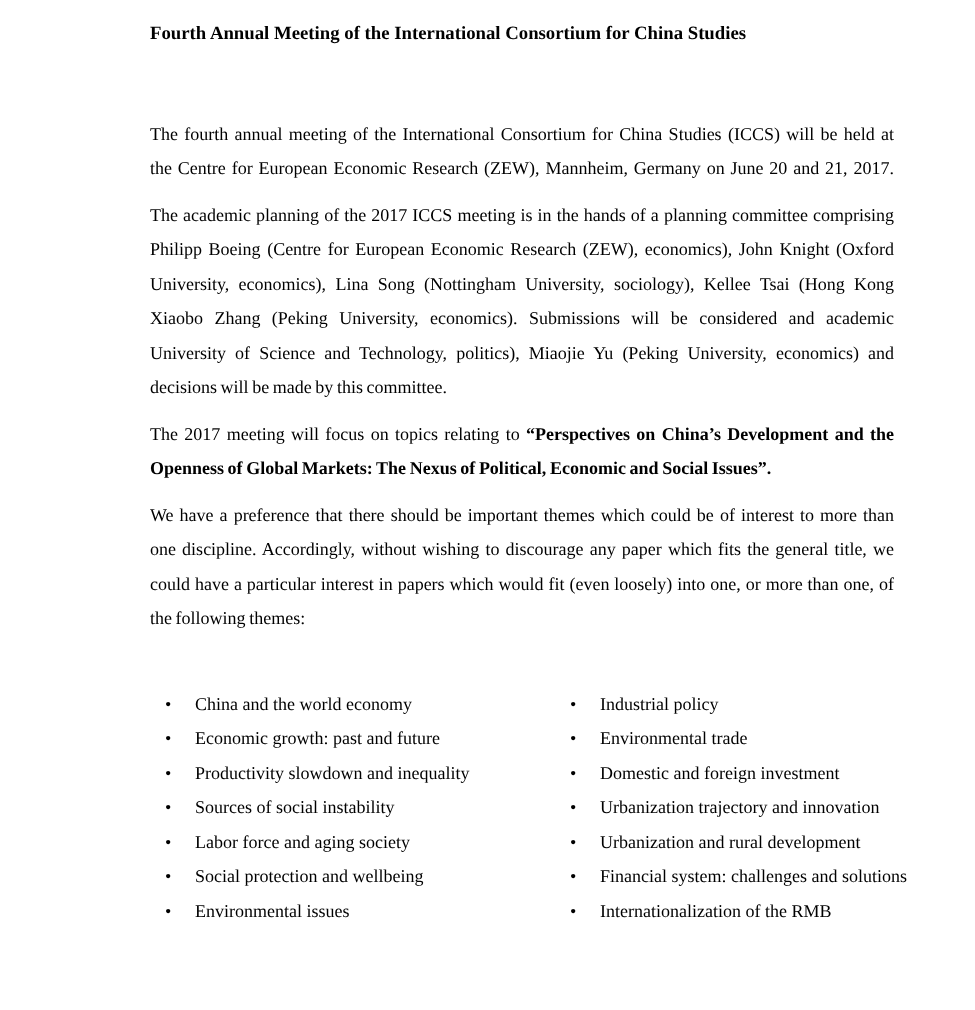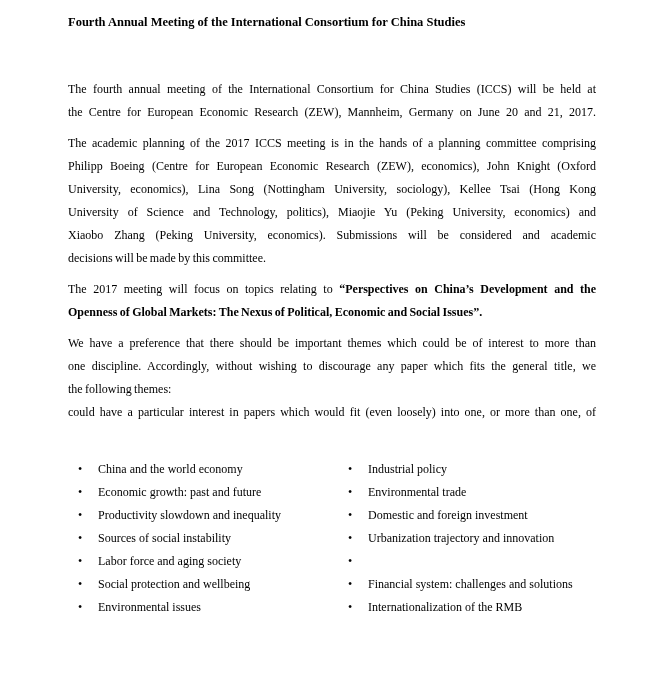--- a/index.html
+++ b/index.html
@@ -5,21 +5,21 @@
   html, body { margin: 0; padding: 0; background: #ffffff; }
   .page {
     position: relative;
     width: 650px;
     height: 673px;
     background: #ffffff;
     color: #000000;
     font-family: "Liberation Serif", "DejaVu Serif", serif;
     font-size: 12px;
     box-sizing: border-box;
-    padding: 13px 54px 0 68px;
+    padding: 13px 54px 0 100px;
     overflow: hidden;
   }
   .title {
     font-size: 12.5px;
     font-weight: bold;
     line-height: 19px;
     margin: 0 0 46px 0;
   }
   .para {
     margin: 0 0 8px 0;
@@ -68,35 +68,35 @@
 
   <p class="para">
     <span class="line">The fourth annual meeting of the International Consortium for China Studies (ICCS) will be held at</span>
     <span class="line">the Centre for European Economic Research (ZEW), Mannheim, Germany on June 20 and 21, 2017.</span>
   </p>
 
   <p class="para">
     <span class="line">The academic planning of the 2017 ICCS meeting is in the hands of a planning committee comprising</span>
     <span class="line">Philipp Boeing (Centre for European Economic Research (ZEW), economics), John Knight (Oxford</span>
     <span class="line">University, economics), Lina Song (Nottingham University, sociology), Kellee Tsai (Hong Kong</span>
+    <span class="line">Xiaobo Zhang (Peking University, economics). Submissions will be considered and academic</span>
     <span class="line">University of Science and Technology, politics), Miaojie Yu (Peking University, economics) and</span>
-    <span class="line">Xiaobo Zhang (Peking University, economics). Submissions will be considered and academic</span>
     <span class="line last">decisions will be made by this committee.</span>
   </p>
 
   <p class="para">
     <span class="line"><span>The 2017 meeting will focus on topics relating to </span><span class="bold">“Perspectives on China’s Development and the</span></span>
     <span class="line last bold">Openness of Global Markets: The Nexus of Political, Economic and Social Issues”.</span>
   </p>
 
   <p class="para">
     <span class="line">We have a preference that there should be important themes which could be of interest to more than</span>
     <span class="line">one discipline. Accordingly, without wishing to discourage any paper which fits the general title, we</span>
+    <span class="line">could have a particular interest in papers which would fit (even loosely) into one, or more than one, of</span>
     <span class="line last">the following themes:</span>
-    <span class="line">could have a particular interest in papers which would fit (even loosely) into one, or more than one, of</span>
   </p>
 
   <div class="themes">
     <ul class="theme-col left">
       <li class="theme-item">
           <span class="bullet">•</span>
           <span class="itext">China and the world economy</span>
         </li>
       <li class="theme-item">
           <span class="bullet">•</span>
@@ -135,20 +135,21 @@
       <li class="theme-item">
           <span class="bullet">•</span>
           <span class="itext">Domestic and foreign investment</span>
         </li>
       <li class="theme-item">
           <span class="bullet">•</span>
           <span class="itext">Urbanization trajectory and innovation</span>
         </li>
       <li class="theme-item">
           <span class="bullet">•</span>
+          <span class="itext">Urbanization and rural development</span>
         </li>
       <li class="theme-item">
           <span class="bullet">•</span>
           <span class="itext">Financial system: challenges and solutions</span>
         </li>
       <li class="theme-item">
           <span class="bullet">•</span>
           <span class="itext">Internationalization of the RMB</span>
         </li>
     </ul>

